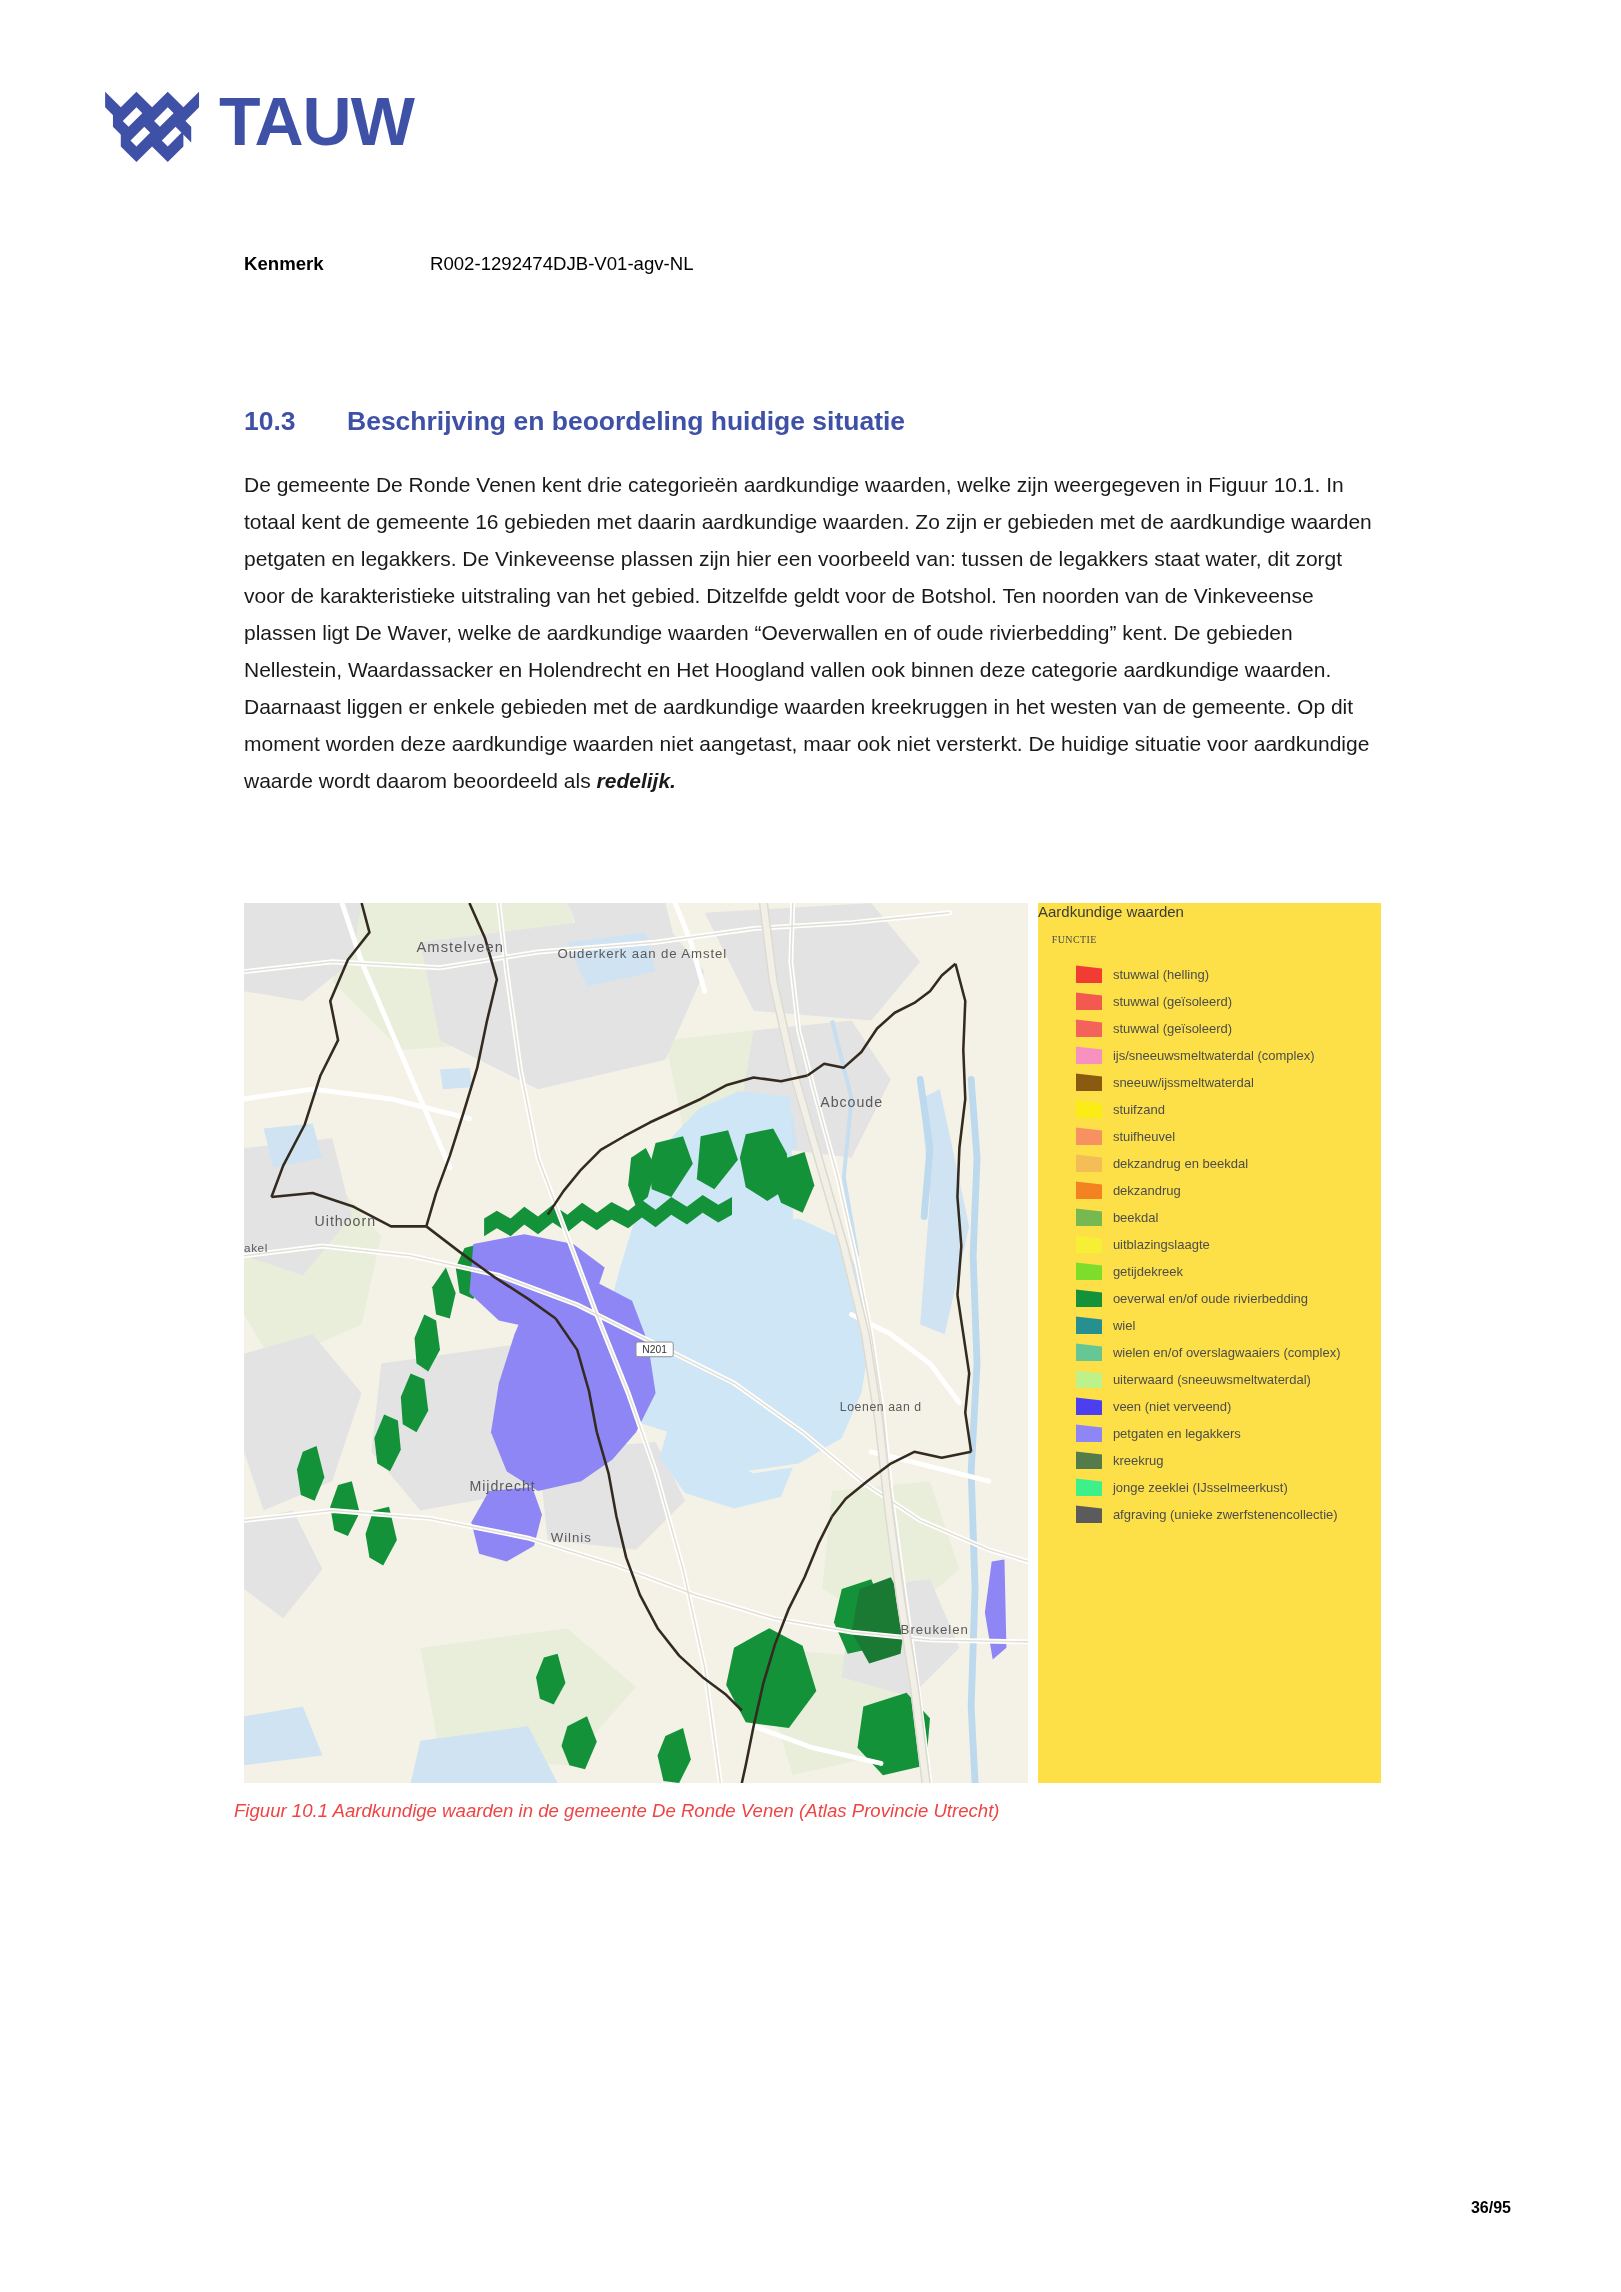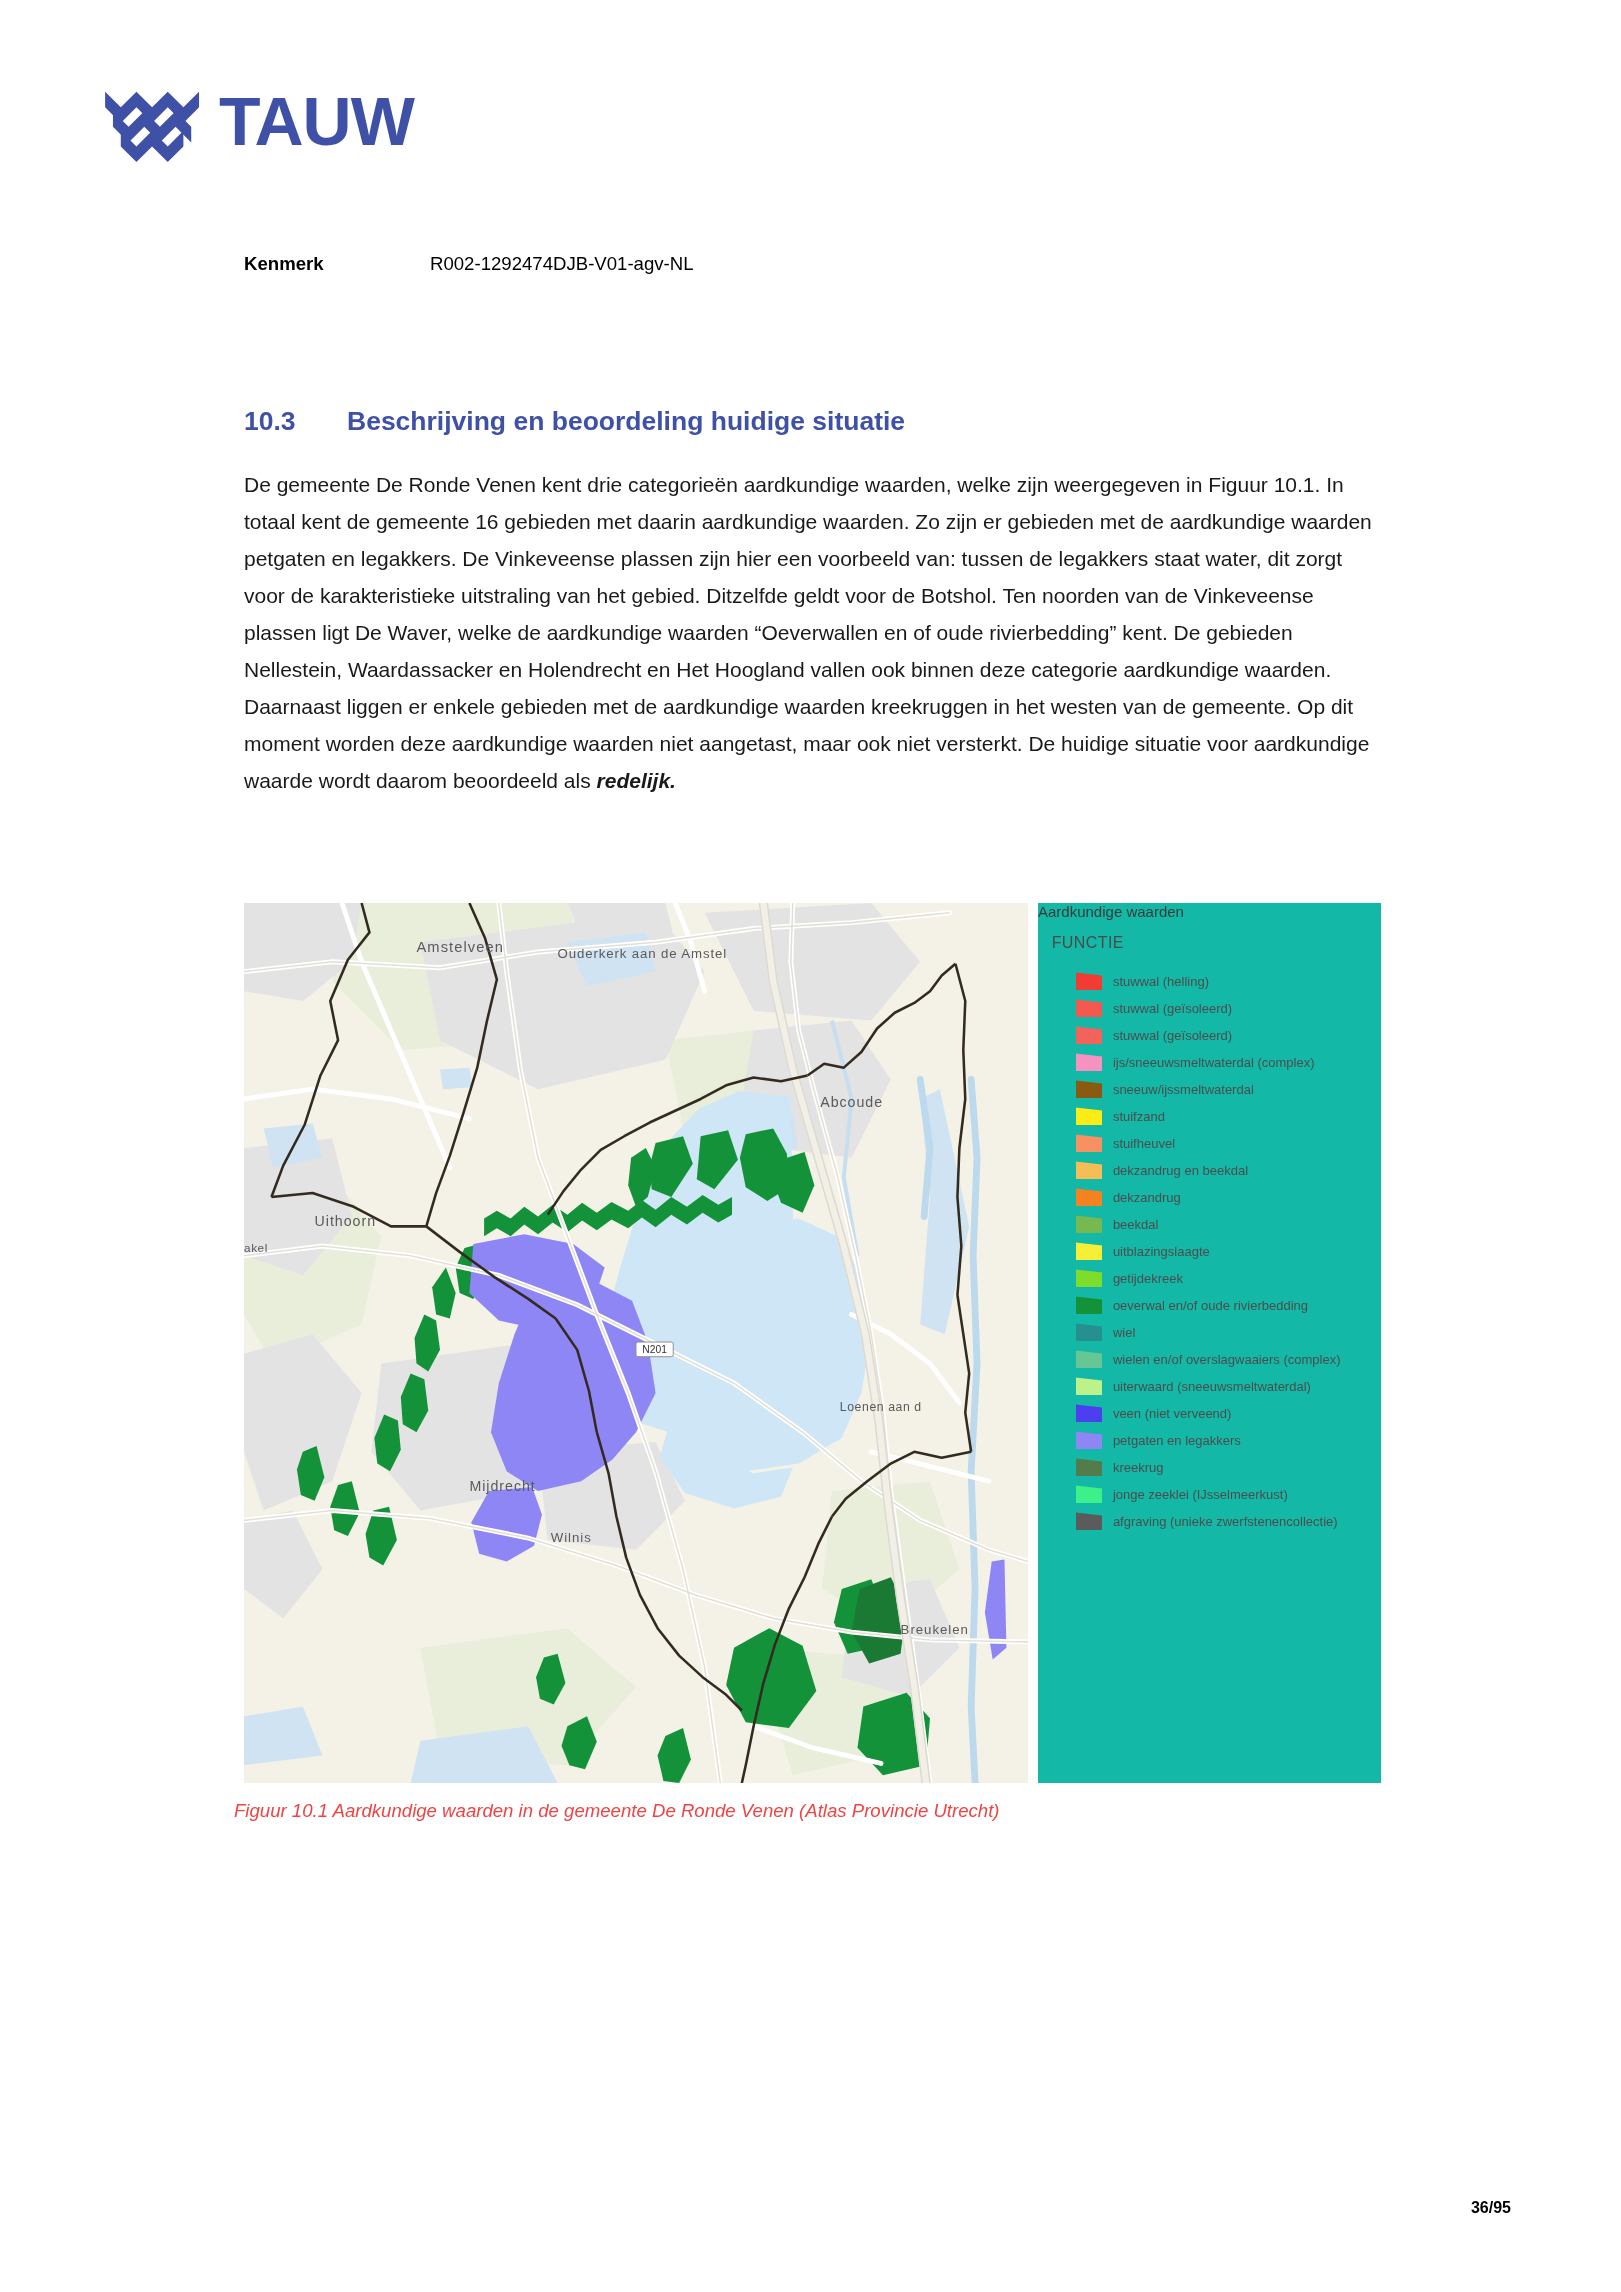--- a/index.html
+++ b/index.html
@@ -97,33 +97,34 @@
   }
   #map-svg { display: block; width: 784px; height: 880px; }
 
   
   #legend {
     position: absolute;
     left: 794px;
     top: 0;
     width: 343px;
     height: 880px;
-    background: #14b8a6;
+    background: #fde047;
   }
   #legend-title {
     font-size: 15px;
     color: #3b3b3b;
     margin: 0 0 13.7px 0;
     white-space: nowrap;
   }
   #legend-subtitle {
-    font-size: 16px;
+    font-size: 10px;
     color: #4a4a4a;
     margin: 0 0 11.8px 13.7px;
     letter-spacing: 0.4px;
+    font-family: Liberation Serif, serif;
   }
   .legend-list { margin: 16px; padding: 0; list-style: none; }
   .legend-item {
     display: flex;
     align-items: center;
     height: 27px;
     margin-left: 21.6px;
   }
   .legend-swatch {
     width: 26.5px;

